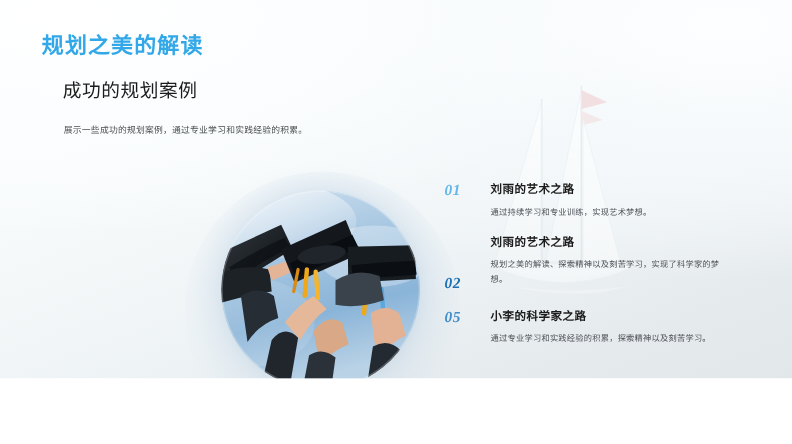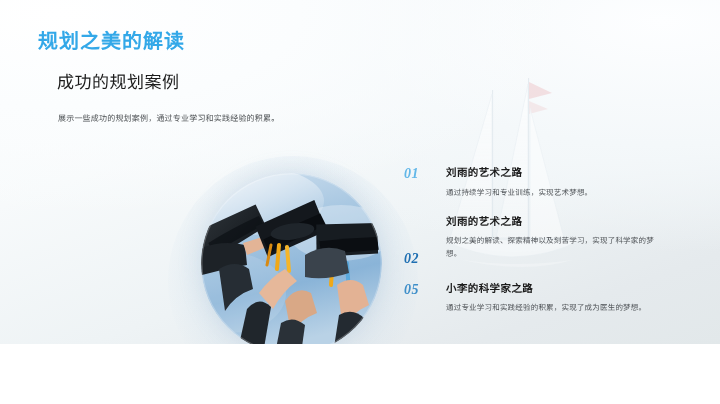--- a/index.html
+++ b/index.html
@@ -260,18 +260,18 @@
       <div class="item-body">
         <div class="item-title">刘雨的艺术之路</div>
         <div class="item-desc">规划之美的解读、探索精神以及刻苦学习，实现了科学家的梦想。</div>
       </div>
     </div>
 
     <div class="list-item">
       <div class="item-num num-3">05</div>
       <div class="item-body">
         <div class="item-title">小李的科学家之路</div>
-        <div class="item-desc">通过专业学习和实践经验的积累，实现了成为医生的梦想。</div>
+        <div class="item-desc">通过专业学习和实践经验的积累，探索精神以及刻苦学习。</div>
       </div>
     </div>
 
   </div>
 </div>
 
 </body></html>

